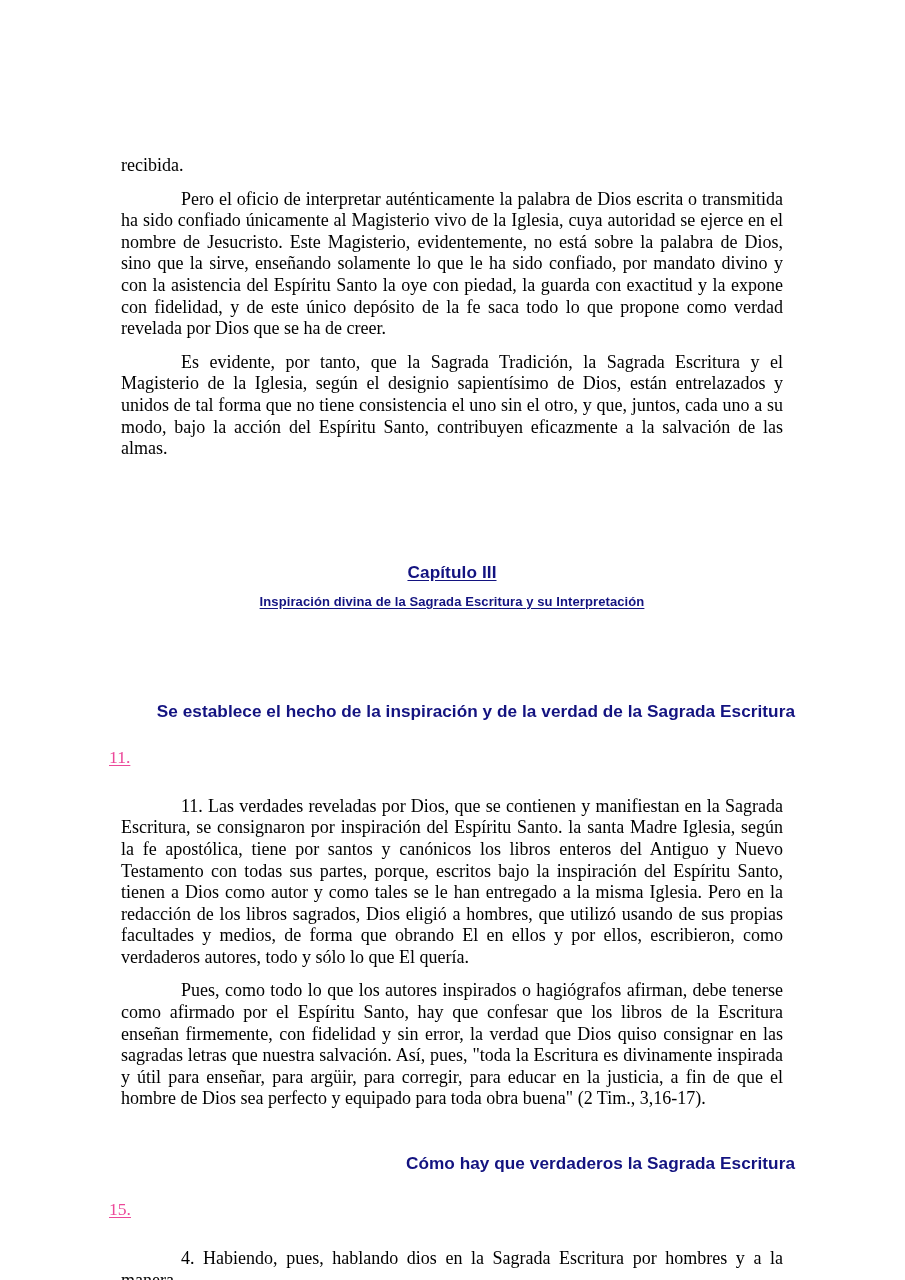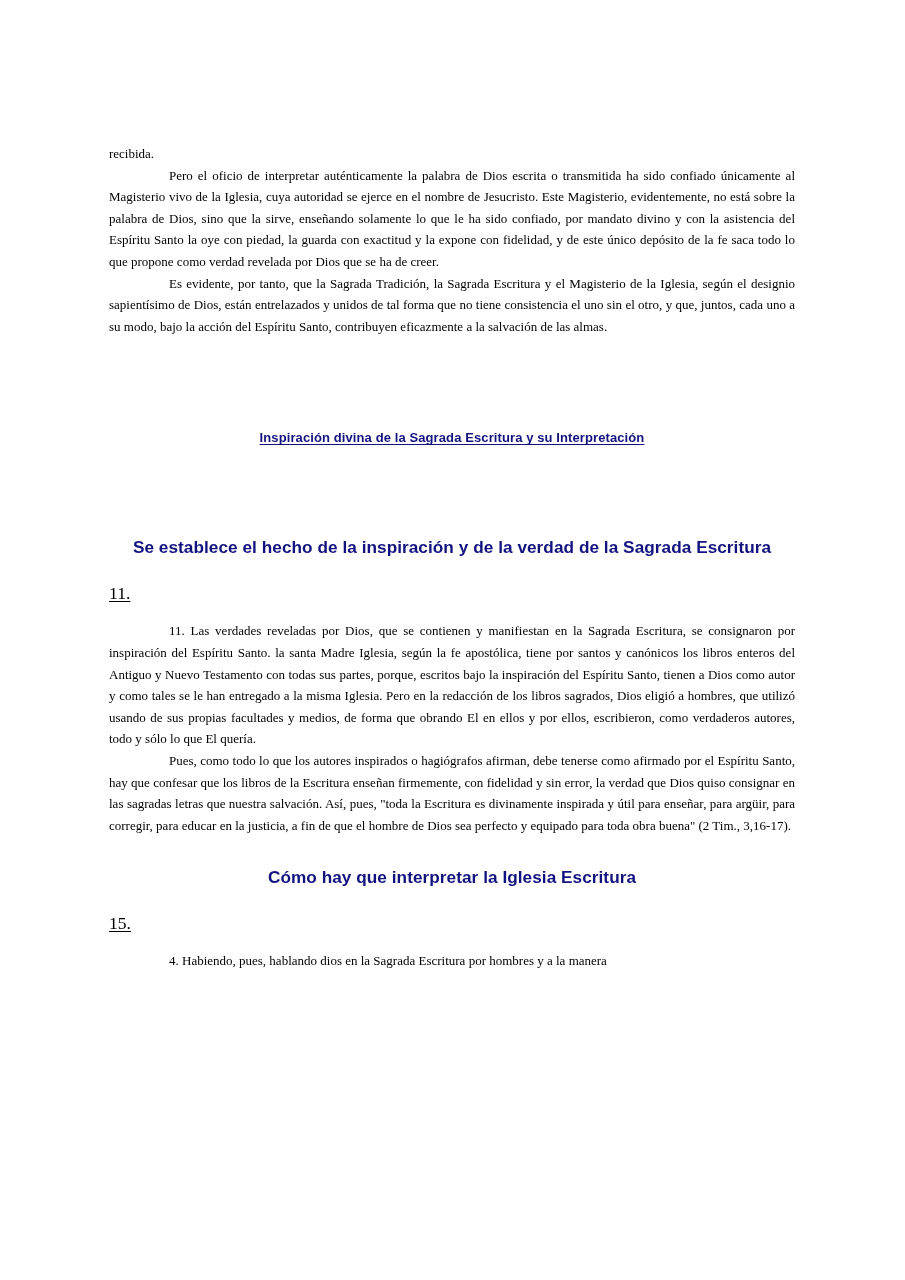--- a/index.html
+++ b/index.html
@@ -28,23 +28,23 @@
 
   .content {
     position: absolute;
     left: 109px;
     top: 143px;
     width: 686px;
   }
 
   
   p.body {
-    margin: 0;
+    margin: 12px;
     font-family: "Liberation Serif", "DejaVu Serif", serif;
-    font-size: 13px;
+    font-size: 18px;
     line-height: 21.6px;
     text-align: justify;
     text-justify: inter-word;
     color: #000000;
     hyphens: none;
   }
   p.body.indent {
     text-indent: 60px;
   }
   p.body.noindent {
@@ -70,30 +70,30 @@
     font-size: 13px;
   }
 
   
   .section-heading {
     font-family: "Liberation Sans", "DejaVu Sans", sans-serif;
     font-weight: bold;
     font-size: 17.2px;
     line-height: 22px;
     color: #131380;
-    text-align: center;
+    text-align: right;
     letter-spacing: 0.05px;
   }
 
   
   .anchor-num {
     font-family: "Liberation Serif", "DejaVu Serif", serif;
     font-size: 17.6px;
     line-height: 22px;
-    color: #000000;
+    color: #ec4899;
     text-decoration: underline;
     text-underline-offset: 2px;
     display: inline-block;
   }
   .anchor-row {
     text-align: left;
   }
   .sp-16 { height: 16px; }
   .sp-24 { height: 24px; }
   .sp-30 { height: 30px; }
@@ -110,20 +110,23 @@
 
     <p class="body indent">Pero el oficio de interpretar auténticamente la palabra de Dios escrita o transmitida ha sido confiado únicamente al Magisterio vivo de la Iglesia, cuya autoridad se ejerce en el nombre de Jesucristo. Este Magisterio, evidentemente, no está sobre la palabra de Dios, sino que la sirve, enseñando solamente lo que le ha sido confiado, por mandato divino y con la asistencia del Espíritu Santo la oye con piedad, la guarda con exactitud y la expone con fidelidad, y de este único depósito de la fe saca todo lo que propone como verdad revelada por Dios que se ha de creer.</p>
 
     <p class="body indent">Es evidente, por tanto, que la Sagrada Tradición, la Sagrada Escritura y el Magisterio de la Iglesia, según el designio sapientísimo de Dios, están entrelazados y unidos de tal forma que no tiene consistencia el uno sin el otro, y que, juntos, cada uno a su modo, bajo la acción del Espíritu Santo, contribuyen eficazmente a la salvación de las almas.</p>
 
     <div class="sp-62"></div>
     <div class="sp-24"></div>
 
     <div class="chapter-block">
       <div>
+        <span class="chapter-line">Capítulo III</span>
+      </div>
+      <div>
         <span class="chapter-line sub">Inspiración divina de la Sagrada Escritura y su Interpretación</span>
       </div>
     </div>
 
     <div class="sp-54"></div>
     <div class="sp-30"></div>
 
     <div class="section-heading">Se establece el hecho de la inspiración y de la verdad de la Sagrada Escritura</div>
 
     <div class="sp-24"></div>
@@ -133,21 +136,21 @@
     </div>
 
     <div class="sp-16"></div>
 
     <p class="body indent">11. Las verdades reveladas por Dios, que se contienen y manifiestan en la Sagrada Escritura, se consignaron por inspiración del Espíritu Santo. la santa Madre Iglesia, según la fe apostólica, tiene por santos y canónicos los libros enteros del Antiguo y Nuevo Testamento con todas sus partes, porque, escritos bajo la inspiración del Espíritu Santo, tienen a Dios como autor y como tales se le han entregado a la misma Iglesia. Pero en la redacción de los libros sagrados, Dios eligió a hombres, que utilizó usando de sus propias facultades y medios, de forma que obrando El en ellos y por ellos, escribieron, como verdaderos autores, todo y sólo lo que El quería.</p>
 
     <p class="body indent">Pues, como todo lo que los autores inspirados o hagiógrafos afirman, debe tenerse como afirmado por el Espíritu Santo, hay que confesar que los libros de la Escritura enseñan firmemente, con fidelidad y sin error, la verdad que Dios quiso consignar en las sagradas letras que nuestra salvación. Así, pues, "toda la Escritura es divinamente inspirada y útil para enseñar, para argüir, para corregir, para educar en la justicia, a fin de que el hombre de Dios sea perfecto y equipado para toda obra buena" (2 Tim., 3,16-17).</p>
 
     <div class="sp-30"></div>
 
-    <div class="section-heading">Cómo hay que interpretar la Iglesia Escritura</div>
+    <div class="section-heading">Cómo hay que verdaderos la Sagrada Escritura</div>
 
     <div class="sp-24"></div>
 
     <div class="anchor-row">
       <span class="anchor-num">15.</span>
     </div>
 
     <div class="sp-16"></div>
 
     <p class="body indent">4. Habiendo, pues, hablando dios en la Sagrada Escritura por hombres y a la manera</p>

